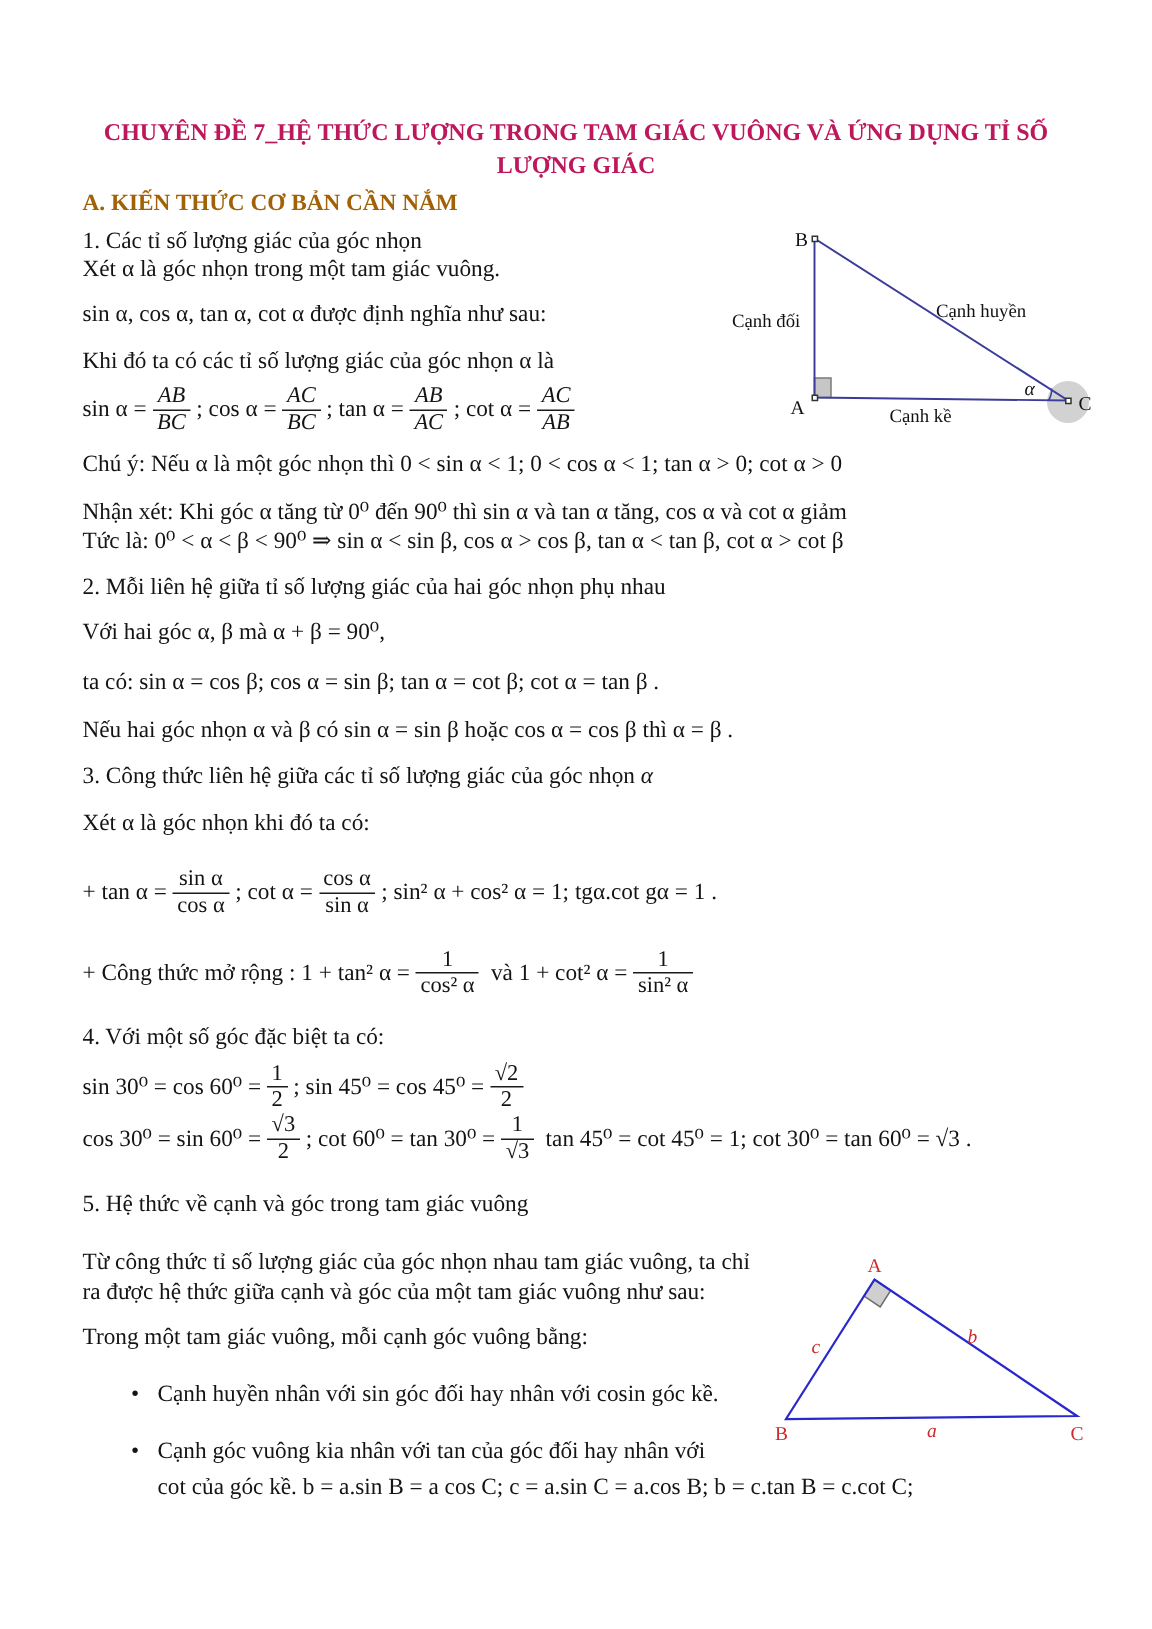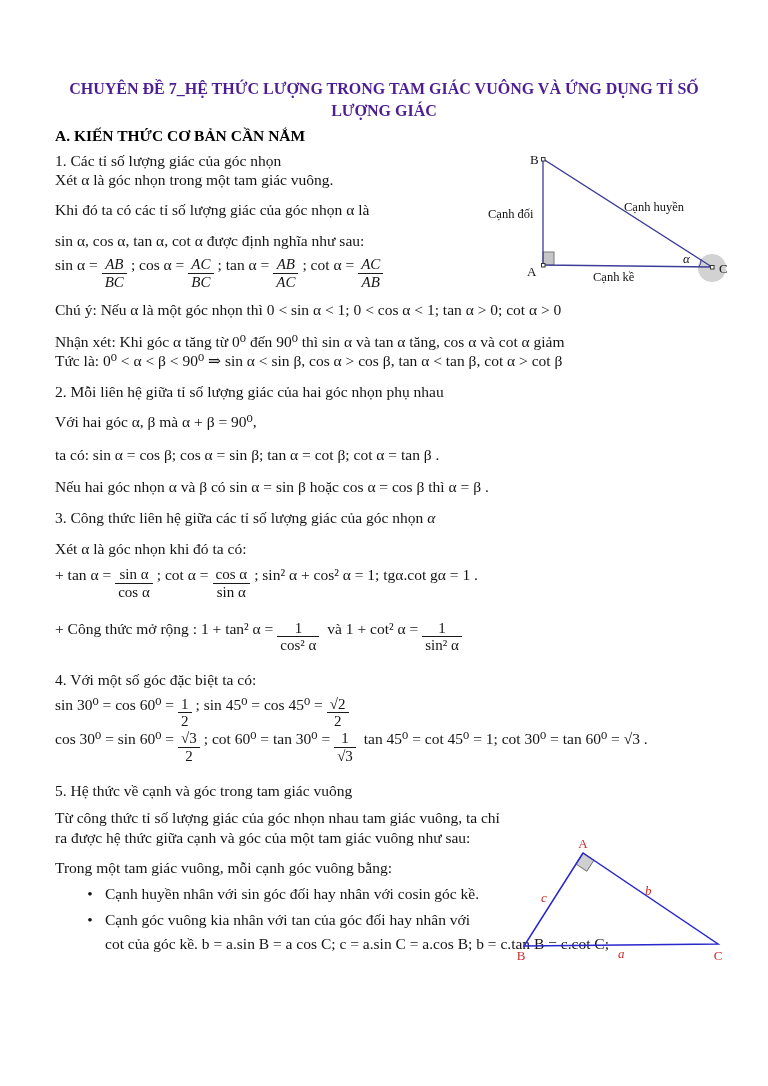--- a/index.html
+++ b/index.html
@@ -9,54 +9,54 @@
     background:#ffffff;
     box-sizing:border-box;
     padding:78px 55px 0 55px;
     font-family:"Liberation Serif","DejaVu Serif",serif;
     font-size:15.5px;
     color:#141414;
     overflow:hidden;
   }
   p { margin:0; line-height:1.25; }
   .title {
-    color:#4c1d95; font-weight:bold; text-align:center;
+    color:#be185d; font-weight:bold; text-align:center;
     font-size:16px; line-height:1.38; max-width:636px; margin:0 auto;
   }
-  .heading-a { color:#000000; font-weight:bold; font-size:15.5px; margin-top:4px; }
+  .heading-a { color:#a16207; font-weight:bold; font-size:15.5px; margin-top:4px; }
   .h-bold { font-weight:normal; }
   .it { font-style:italic; }
-  .formula { display:flex; white-space:nowrap; }
+  .formula { display:flex; align-items:center; white-space:nowrap; }
   .frac { display:inline-block; text-align:center; line-height:1.12; margin:0 4px; font-size:15px; }
   .frac span { display:block; padding:0 3px; }
   .frac .den { border-top:1.2px solid #1a1a1a; }
   .bullet { display:flex; margin-left:20px; }
   .bullet .dot { width:30px; text-align:center; flex:0 0 30px; }
   .indent { margin-left:50px; }.mt5{margin-top:5px}.mt6{margin-top:6px}
-  .mt7{margin-top:19px}.mt8{margin-top:8px}.mt9{margin-top:9px}.mt10{}
+  .mt7{margin-top:19px}.mt8{margin-top:20px}.mt9{margin-top:9px}.mt10{}
   .mt11{margin-top:11px}.mt12{margin-top:12px}.mt13{margin-top:13px}.mt16{margin-top:16px}
   .w450 { max-width:452px; }
   .tri-svg { position:absolute; }
   .tri1 { left:478px; top:146px; }
   .tri2 { left:503px; top:838px; }
   svg text { font-family:"Liberation Serif","DejaVu Serif",serif; }
 </style>
 </head>
 <body>
 
 <div class="page">
 
   <p class="title">CHUYÊN ĐỀ 7_HỆ THỨC LƯỢNG TRONG TAM GIÁC VUÔNG VÀ ỨNG DỤNG TỈ SỐ LƯỢNG GIÁC</p>
 
   <p class="heading-a">A. KIẾN THỨC CƠ BẢN CẦN NẮM</p>
 
   <p class="h-bold mt5">1. Các tỉ số lượng giác của góc nhọn</p>
   <p class="mt10">Xét α  là góc nhọn trong một tam giác vuông.</p>
+  <p class="mt11">sin α, cos α, tan α, cot α  được định nghĩa như sau:</p>
   <p class="mt11">Khi đó ta có các tỉ số lượng giác của góc nhọn  α  là</p>
-  <p class="mt11">sin α, cos α, tan α, cot α  được định nghĩa như sau:</p>
 
   <div class="formula mt6">
     <span>sin α =</span>
     <span class="frac it">
         <span class="num">AB</span>
         <span class="den">BC</span>
       </span>
     <span>; cos α =</span>
     <span class="frac it">
         <span class="num">AC</span>

